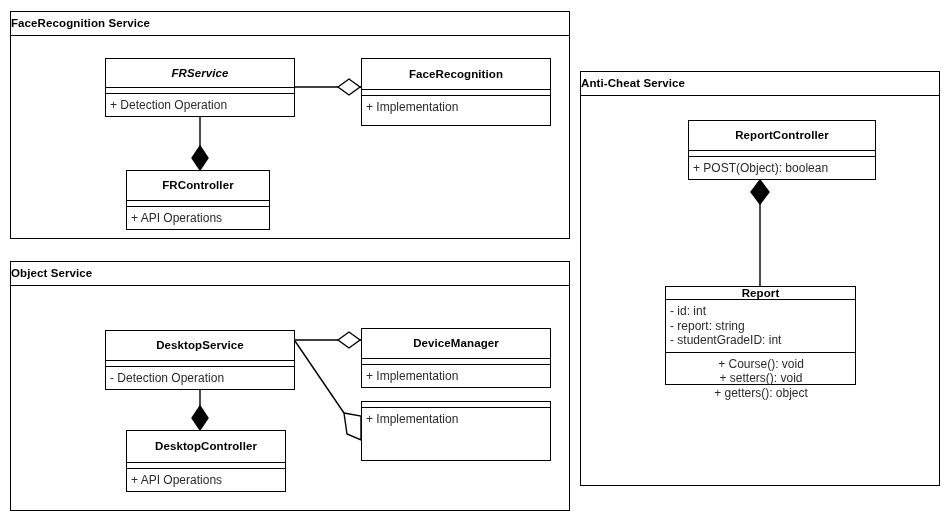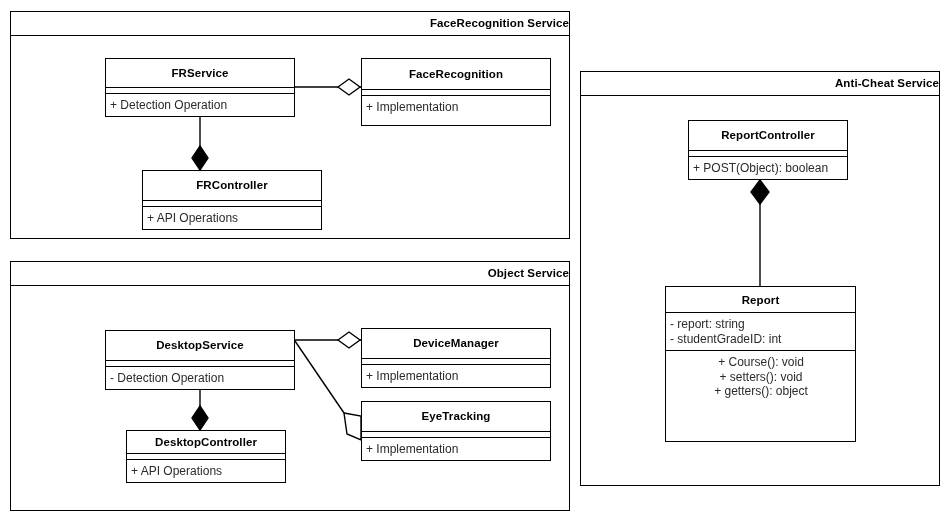--- a/index.html
+++ b/index.html
@@ -20,21 +20,21 @@
   .package {
     position: absolute;
     box-sizing: border-box;
     border: 1.4px solid #000000;
     background: #ffffff;
   }
   .package-title {
     box-sizing: border-box;
     height: 24px;
     line-height: 22px;
-    text-align: right;
+    text-align: left;
     font-size: 11.5px;
     font-weight: bold;
     color: #000000;
     border-bottom: 1.4px solid #000000;
     background: #ffffff;
     letter-spacing: .1px;
   }
   .package-body {
     position: relative;
     width: 100%;
@@ -135,36 +135,36 @@
       <polygon points="760,180 769,192 760,204 751,192" fill="#000000" stroke="#000000" stroke-width="1.4"></polygon>
     </g>
   </svg>
 
   <div class="package" style="left:10px; top:11px; width:560px; height:228px;">
     <div class="package-title">FaceRecognition Service</div>
     <div class="package-body"></div>
   </div>
 
   <div class="uml-class" style="left:105px; top:58px; width:190px; height:59px;">
-    <div class="cls-name" style="height:31px;">FRService</div>
+    <div class="cls-name" style="height:31px;font-style:italic;">FRService</div>
     <div class="cls-compartment empty"></div>
     <div class="cls-compartment">
       <div class="member">+ Detection Operation</div>
     </div>
   </div>
 
   <div class="uml-class" style="left:361px; top:58px; width:190px; height:68px;">
     <div class="cls-name" style="height:31px;">FaceRecognition</div>
     <div class="cls-compartment empty"></div>
     <div class="cls-compartment">
       <div class="member">+ Implementation</div>
     </div>
   </div>
 
-  <div class="uml-class" style="left:126px; top:170px; width:180px; height:60px;margin-left:16px;">
+  <div class="uml-class" style="left:126px; top:170px; width:144px; height:60px;">
     <div class="cls-name" style="height:31px;">FRController</div>
     <div class="cls-compartment empty"></div>
     <div class="cls-compartment">
       <div class="member">+ API Operations</div>
     </div>
   </div>
 
   <div class="package" style="left:10px; top:261px; width:560px; height:250px;">
     <div class="package-title">Object Service</div>
     <div class="package-body"></div>
@@ -180,51 +180,51 @@
 
   <div class="uml-class" style="left:361px; top:310px; width:190px; height:60px;margin-top:18px;">
     <div class="cls-name" style="height:31px;">DeviceManager</div>
     <div class="cls-compartment empty"></div>
     <div class="cls-compartment">
       <div class="member">+ Implementation</div>
     </div>
   </div>
 
   <div class="uml-class" style="left:361px; top:401px; width:190px; height:60px;">
-    <div class="cls-name" style="height:31px;">EyeTracking</div>
     <div class="cls-compartment empty"></div>
     <div class="cls-compartment">
       <div class="member">+ Implementation</div>
     </div>
   </div>
 
-  <div class="uml-class" style="left:126px; top:430px; width:160px; height:53px;">
+  <div class="uml-class" style="left:126px; top:430px; width:160px; height:62px;">
     <div class="cls-name" style="height:32px;">DesktopController</div>
     <div class="cls-compartment empty"></div>
     <div class="cls-compartment">
       <div class="member">+ API Operations</div>
     </div>
   </div>
 
   <div class="package" style="left:580px; top:71px; width:360px; height:415px;">
     <div class="package-title">Anti-Cheat Service</div>
     <div class="package-body"></div>
   </div>
 
-  <div class="uml-class" style="left:688px; top:120px; width:160px; height:60px;">
+  <div class="uml-class" style="left:688px; top:120px; width:188px; height:60px;">
     <div class="cls-name" style="height:31px;">ReportController</div>
     <div class="cls-compartment empty"></div>
     <div class="cls-compartment">
       <div class="member">+ POST(Object): boolean</div>
     </div>
   </div>
 
-  <div class="uml-class" style="left:665px; top:286px; width:191px; height:156px;">
+  <div class="uml-class" style="left:665px; top:286px; width:191px; height:99px;">
     <div class="cls-name" style="height:26px;">Report</div>
     <div class="cls-compartment" style="flex:0 0 auto;">
+      <div class="member">- id: int</div>
       <div class="member">- report: string</div>
       <div class="member">- studentGradeID: int</div>
     </div>
     <div class="cls-compartment" style="flex:0 0 auto;text-align:center;">
       <div class="member">+ Course(): void</div>
       <div class="member">+ setters(): void</div>
       <div class="member">+ getters(): object</div>
     </div>
   </div>
 

